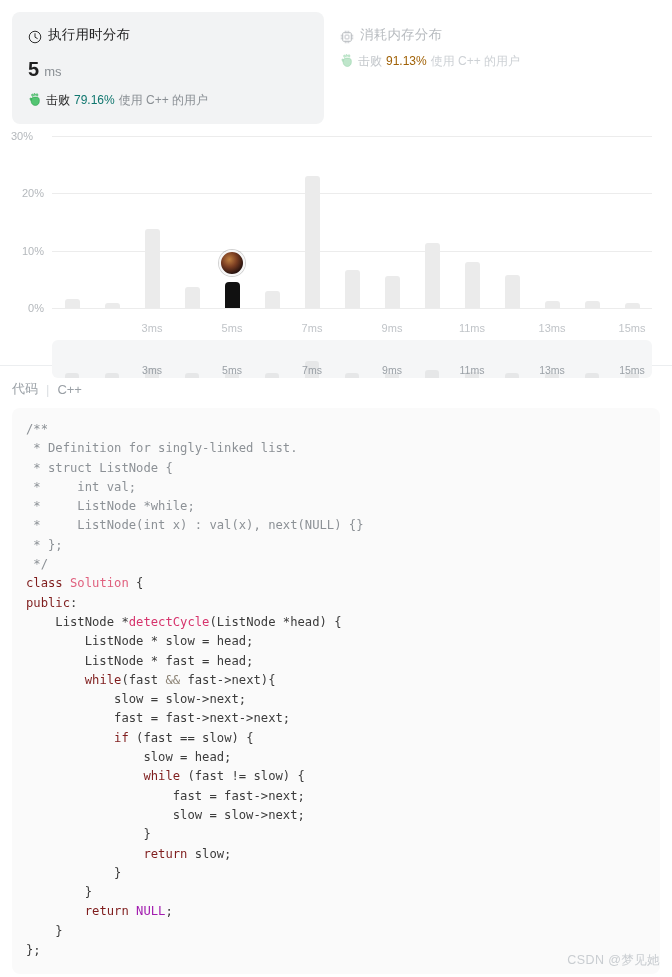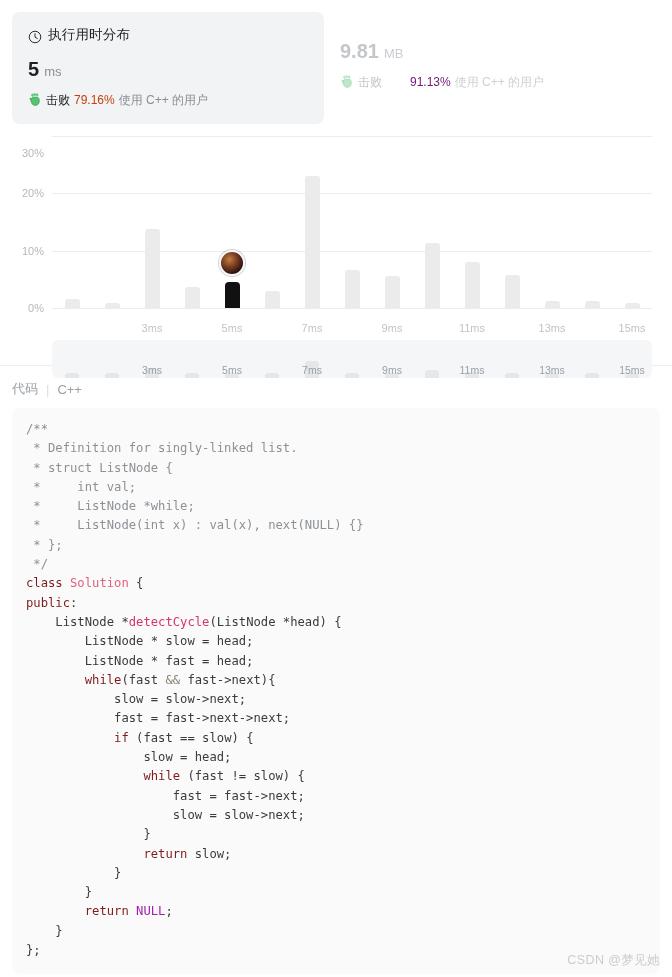--- a/index.html
+++ b/index.html
@@ -63,24 +63,24 @@
 
   .card-beat{
     margin-top:9px;
     font-size:12px;
     line-height:16px;
     display:flex;align-items:center;gap:4px;
     white-space:nowrap;
     text-align:center;
   }
   .stat-card.active .beat-label{color:#262626;}
-  .stat-card.active .beat-pct{color:#c2410c;font-weight:normal;}
+  .stat-card.active .beat-pct{color:#0f766e;font-weight:normal;}
   .stat-card.active .beat-tail{color:#8a8f94;}
   .stat-card.inactive .beat-label{color:#c3c7cb;}
-  .stat-card.inactive .beat-pct{color:#701a75;margin-left:24px;}
+  .stat-card.inactive .beat-pct{color:#a16207;}
   .stat-card.inactive .beat-tail{color:#cdd1d5;}
 
   
   .chart-wrap{position:relative;height:248px;margin-top:4px;}
   .chart-plot{
     position:absolute;left:52px;top:8px;
     width:600px;height:172px;
   }
   .gridline{
     position:absolute;left:0;width:600px;height:1px;background:#ececec;
@@ -198,23 +198,29 @@
             <path d="M3.6 8.1c0-2 1.7-3.4 3.7-3.4h2.4c1.9 0 3.2 1.3 3.2 3.2v1.7c0 2.6-1.9 4.6-4.5 4.6-2.5 0-4.8-2-4.8-4.6z" fill="#53c572" stroke="#2aa14b" stroke-width=".7"></path>
           </svg>
         </span>
         <span class="beat-label">击败</span>
         <span class="beat-pct">79.16%</span>
         <span class="beat-tail">使用 C++ 的用户</span>
       </div>
     </div>
 
     <div class="stat-card inactive">
-      <div class="card-value">
-        <span>9.81</span>
-        <span class="unit">MB</span>
+      <div class="card-head">
+        <span class="ico">
+          <svg width="14" height="14" viewBox="0 0 16 16">
+            <rect x="3.1" y="3.1" width="9.8" height="9.8" rx="1" fill="none" stroke="#b8bcc0" stroke-width="1.1"></rect>
+            <rect x="5.8" y="5.8" width="4.4" height="4.4" rx=".6" fill="none" stroke="#b8bcc0" stroke-width="1"></rect>
+            <path d="M6 1.3v1.8M8 1.3v1.8M10 1.3v1.8M6 12.9v1.8M8 12.9v1.8M10 12.9v1.8M1.3 6h1.8M1.3 8h1.8M1.3 10h1.8M12.9 6h1.8M12.9 8h1.8M12.9 10h1.8" stroke="#b8bcc0" stroke-width=".9" stroke-linecap="round"></path>
+          </svg>
+        </span>
+        <span>消耗内存分布</span>
       </div>
       <div class="card-beat">
         <span class="ico">
           <svg width="14" height="14" viewBox="0 0 16 16">
             <path d="M4.1 9.6 2.4 7.2a1 1 0 0 1 1.5-1.3l1.6 1.6" fill="#b7e3c4" stroke="#9ed6b0" stroke-width=".7" stroke-linejoin="round"></path>
             <path d="M5.2 4.3 4.1 2.6a.95.95 0 0 1 1.6-1l1 1.7" fill="#c7ead1" stroke="#9ed6b0" stroke-width=".6"></path>
             <path d="M7.1 3.1 6.6 1.5a.9.9 0 0 1 1.7-.5l.5 1.7" fill="#c7ead1" stroke="#9ed6b0" stroke-width=".6"></path>
             <path d="M9.2 3.2 9.4 1.6a.9.9 0 0 1 1.8.2l-.1 1.9" fill="#c7ead1" stroke="#9ed6b0" stroke-width=".6"></path>
             <path d="M3.6 8.1c0-2 1.7-3.4 3.7-3.4h2.4c1.9 0 3.2 1.3 3.2 3.2v1.7c0 2.6-1.9 4.6-4.5 4.6-2.5 0-4.8-2-4.8-4.6z" fill="#bfe6cb" stroke="#9ed6b0" stroke-width=".7"></path>
           </svg>
@@ -228,21 +234,21 @@
 
   <div class="chart-wrap">
     <div class="chart-plot" id="plot">
         <div class="gridline" style="top: 172px;"></div>
         <div class="ylabel" style="top: 172px;">0%</div>
         <div class="gridline" style="top: 114.667px;"></div>
         <div class="ylabel" style="top: 114.667px;">10%</div>
         <div class="gridline" style="top: 57.3333px;"></div>
         <div class="ylabel" style="top: 57.3333px;">20%</div>
         <div class="gridline" style="top: 0px;"></div>
-        <div class="ylabel" style="top: 17px;">30%</div>
+        <div class="ylabel" style="top: 0px; text-align: center;">30%</div>
         <div class="bar" style="left: 12.5px; height: 8.6px;"></div>
         <div class="bar" style="left: 52.5px; height: 4.58667px;"></div>
         <div class="bar" style="left: 92.5px; height: 79.12px;"></div>
         <div class="bar" style="left: 132.5px; height: 21.2133px;"></div>
         <div class="bar hl" style="left: 172.5px; height: 25.8px;"></div>
         <div class="avatar-marker" style="left: 167px; top: 114.2px;"></div>
         <div class="bar" style="left: 212.5px; height: 17.2px;"></div>
         <div class="bar" style="left: 252.5px; height: 131.867px;"></div>
         <div class="bar" style="left: 292.5px; height: 38.4133px;"></div>
         <div class="bar" style="left: 332.5px; height: 31.5333px;"></div>

